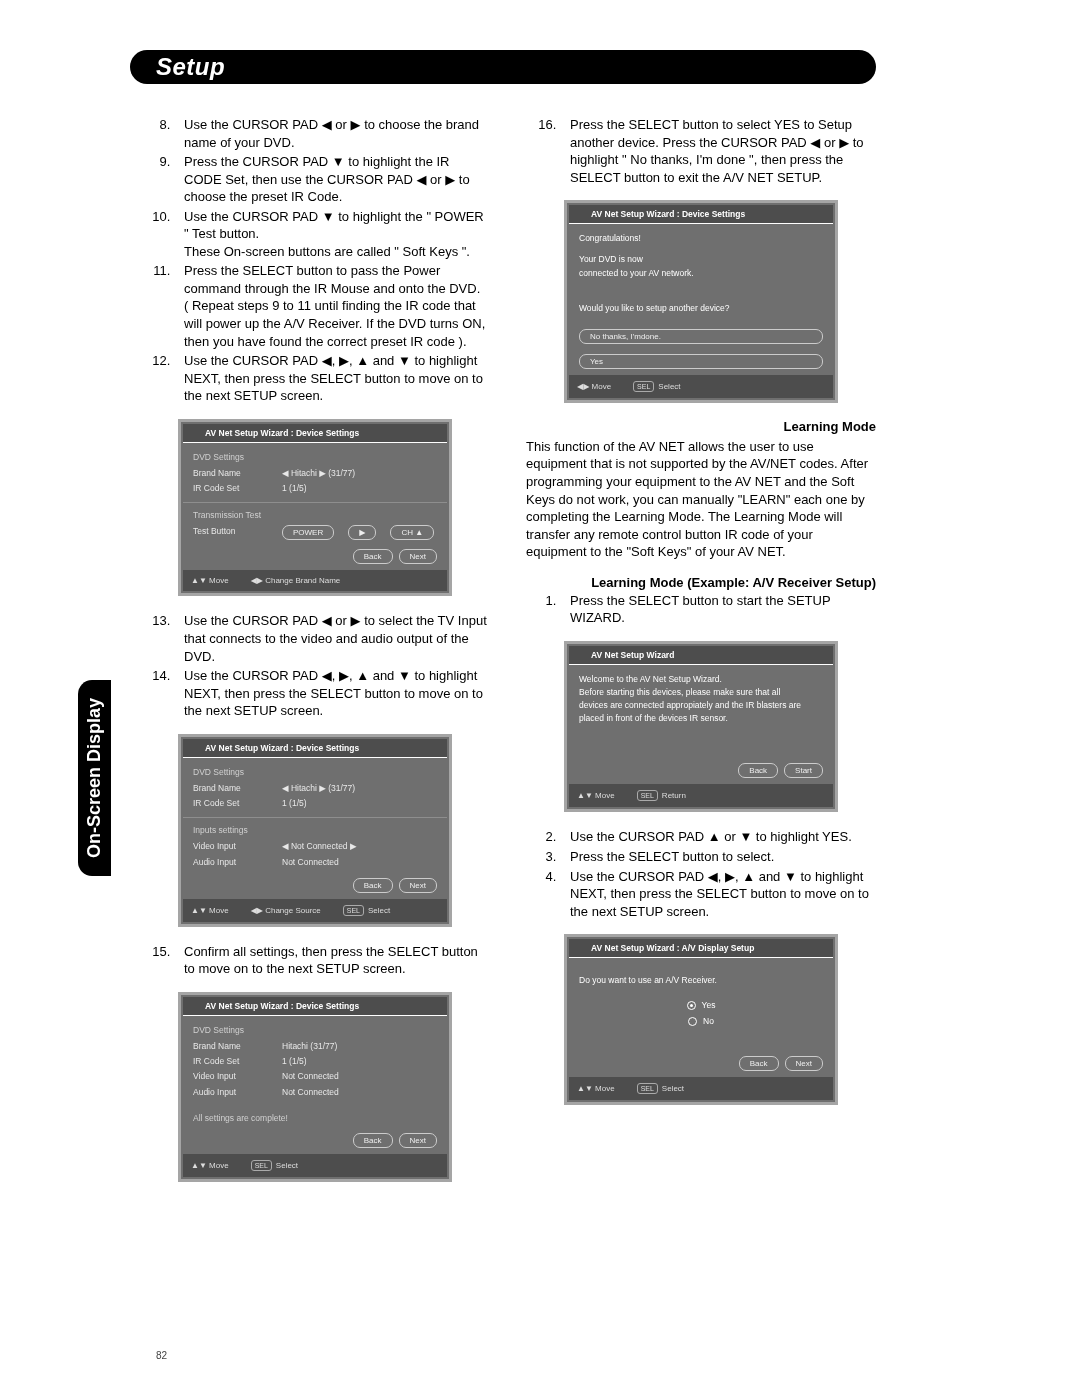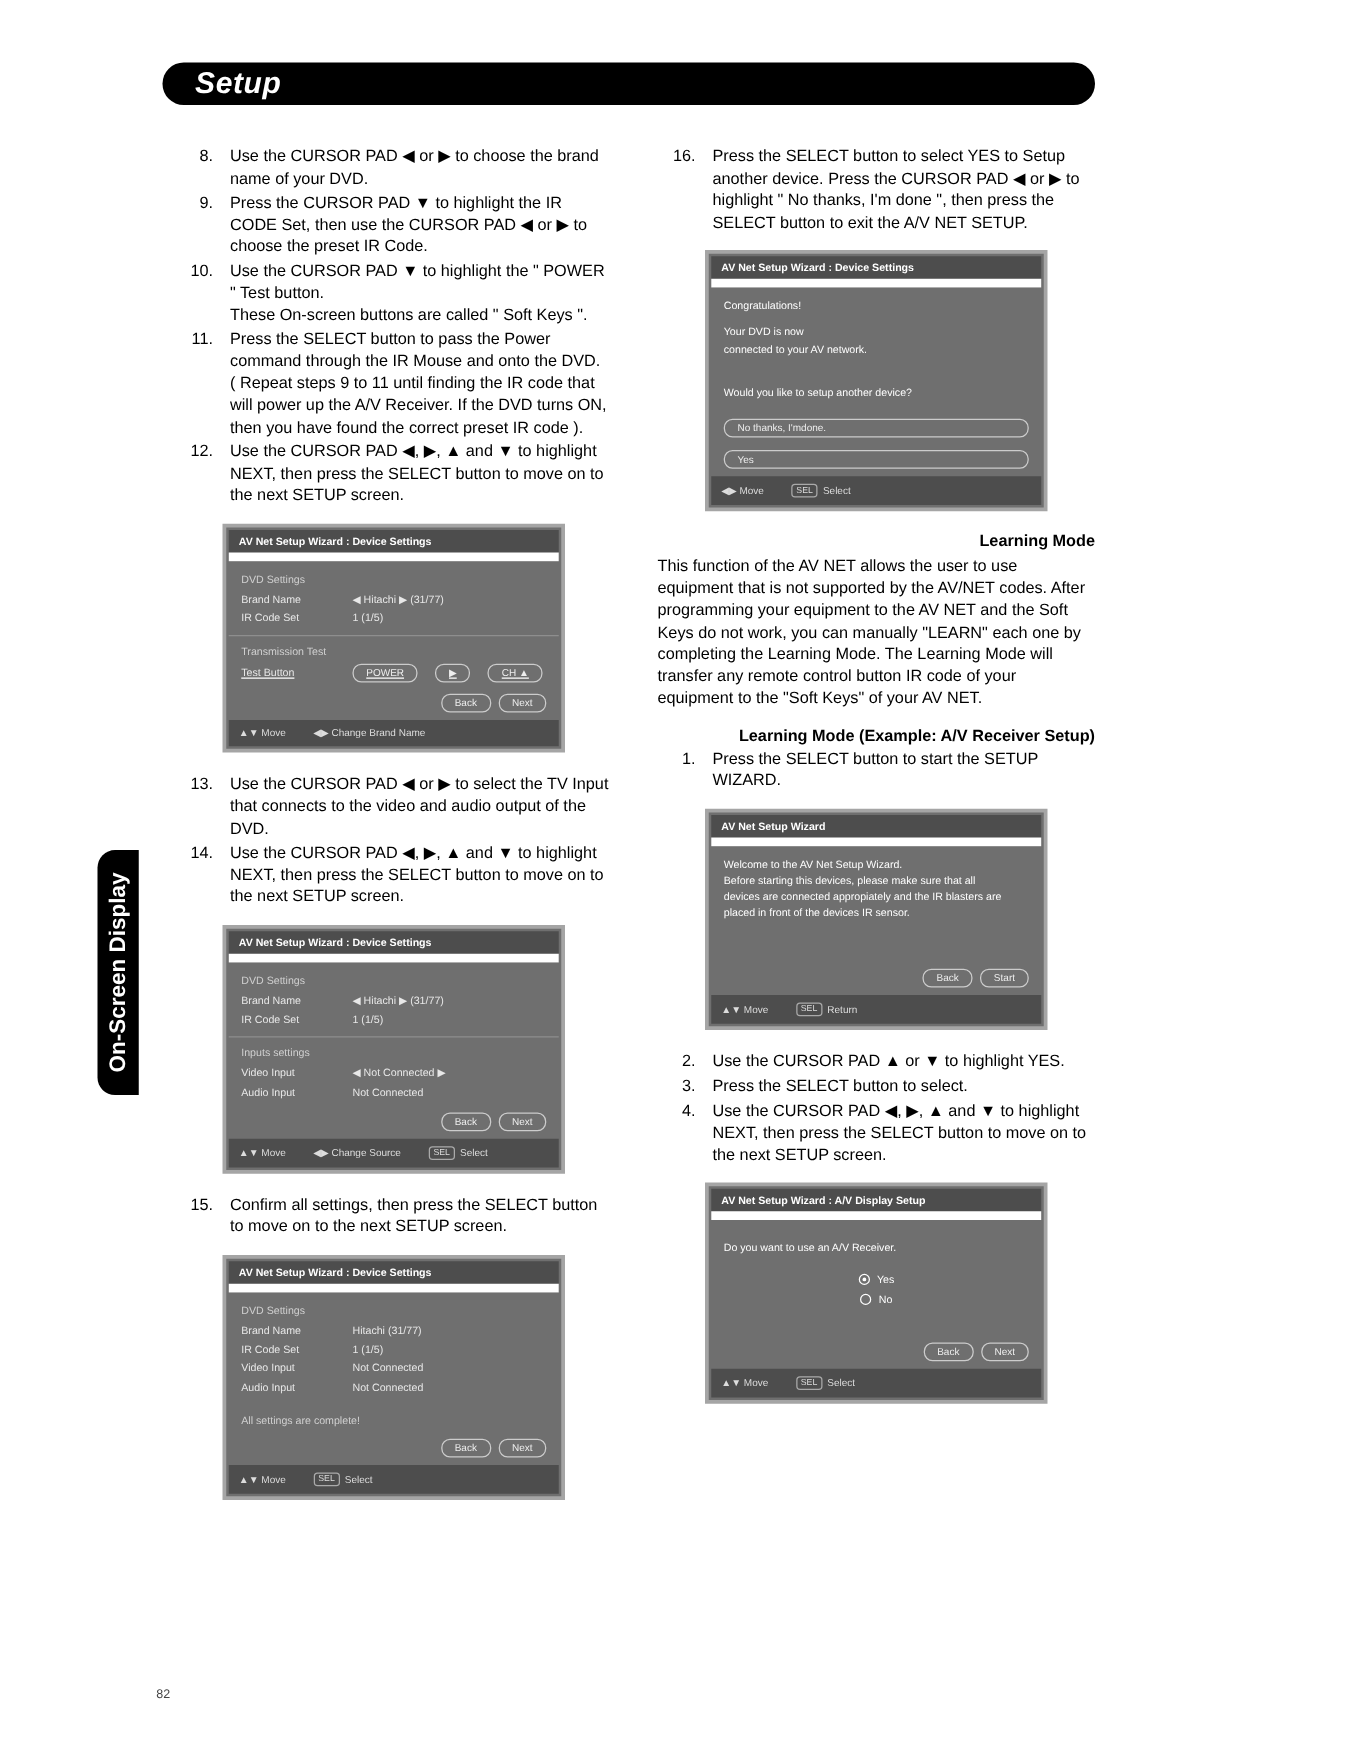--- a/index.html
+++ b/index.html
@@ -83,23 +83,23 @@
     padding: 3px;
   }
   .osd-inner {
     background: #6f6f6f;
     color: #fff;
     font-size: 8.5px;
     padding: 2px;
   }
   .osd-title {
     background: #4d4d4d;
-    padding: 4px 8px;
+    padding: 4px 22px;
     font-weight: bold;
-    border-bottom: 7px solid #ffffff;
+    border-bottom: 1px solid #ffffff;
   }
   .osd-body {
     padding: 8px 10px 6px 10px;
     min-height: 50px;
     line-height: 1.55;
   }
   .osd-sec-label {
     color: #d0d0d0;
     margin-bottom: 2px;
   }
@@ -151,21 +151,21 @@
     font-size:7px;
     padding:0 3px;
     line-height:9px;
   }
   .radio { display:flex; align-items:center; gap:6px; justify-content:center; margin:2px 0; }
   .radio-dot { width:7px; height:7px; border:1px solid #fff; border-radius:50%; display:inline-block; }
   .radio-dot.filled::after { content:""; display:block; width:3px;height:3px;background:#fff;border-radius:50%;margin:2px; }
   .page-num {
     position: absolute;
     bottom: 36px;
-    left: 125px;
+    left: 156px;
     font-size: 10px;
     color: #444;
   }
 </style>
 </head>
 <body>
 
 <div class="page">
 
   <div class="title-bar">
@@ -196,21 +196,21 @@
             <div class="osd-row">
                 <span class="k">Brand Name</span>
                 <span class="v">◀  Hitachi   ▶   (31/77)</span>
               </div>
             <div class="osd-row">
                 <span class="k">IR Code Set</span>
                 <span class="v">       1         (1/5)</span>
               </div>
             <div class="osd-hr"></div>
             <div class="osd-sec-label">Transmission Test</div>
-            <div class="osd-row" style="align-items:center;text-decoration:underline;">
+            <div class="osd-row" style="">
               <span class="k">Test Button</span>
               <span class="osd-btn">POWER</span>
               <span class="osd-btn">▶</span>
               <span class="osd-btn">CH ▲</span>
             </div>
             <div class="osd-btnrow">
               <span class="osd-btn">Back</span>
               <span class="osd-btn">Next</span>
             </div>
           </div>

